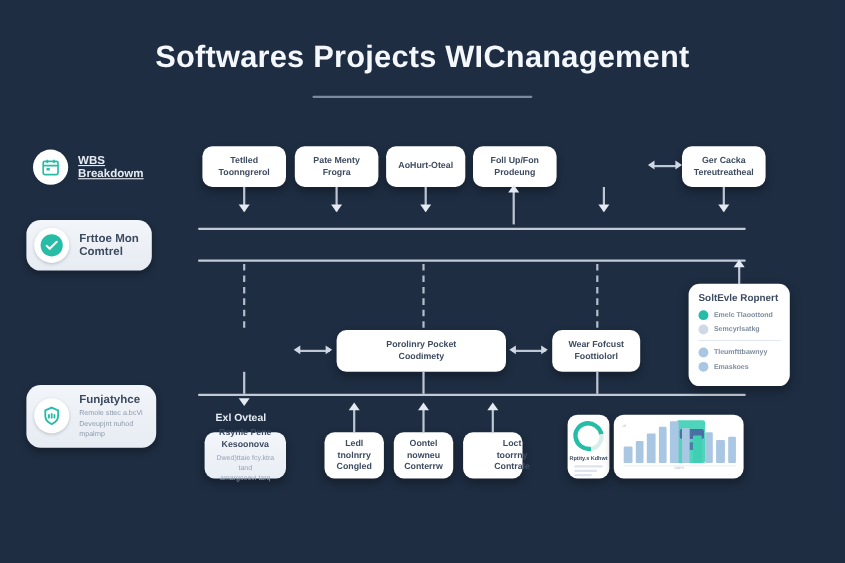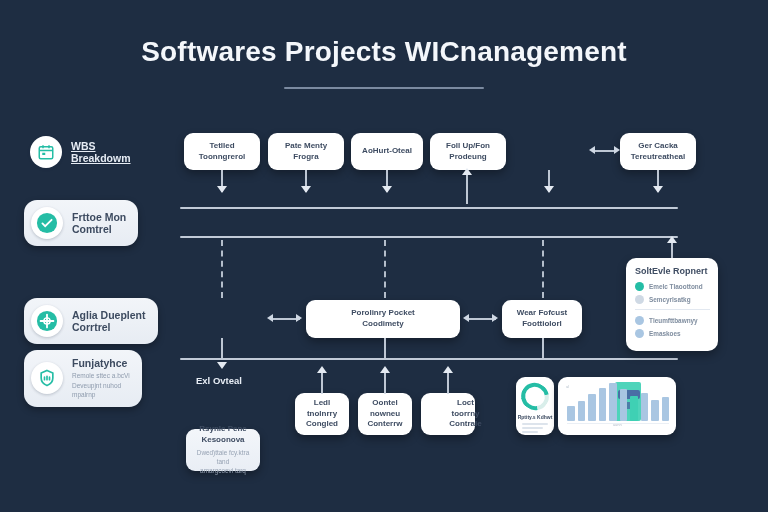--- a/index.html
+++ b/index.html
@@ -49,21 +49,21 @@
     position:absolute;
     background:#ffffff;
     border-radius:9px;
     box-shadow:0 4px 9px rgba(0,0,0,.32);
     display:flex;align-items:center;justify-content:center;
     text-align:center;
     color:#3e4c62;font-size:8px;font-weight:700;line-height:1.35;
     padding:4px 5px;box-sizing:border-box;
   }
   .node span{display:block;}
-  .node.soft{background:linear-gradient(180deg,#f3f6fa 0%,#e9eef5 100%);margin-top:36px;}
+  .node.soft{background:linear-gradient(180deg,#f3f6fa 0%,#e9eef5 100%);}
   .node.tall{flex-direction:column;justify-content:center;}
   .node .n-sub{font-size:6.4px;font-weight:400;color:#97a3b4;margin-top:2px;line-height:1.45;}
   .node .n-sub i{display:block;font-style:normal;}
 
   
   .rail{position:absolute;height:2px;background:#cfd8e4;border-radius:2px;opacity:.92;}
   .vline{position:absolute;width:2px;background:#cfd8e4;opacity:.9;}
   .vdash{position:absolute;width:0;border-left:2px dashed #cfd8e4;opacity:.85;}
   .hline{position:absolute;height:2px;background:#cfd8e4;opacity:.9;}
   .arr{position:absolute;width:0;height:0;}
@@ -156,33 +156,20 @@
           <circle cx="12" cy="12" r="11" fill="#25bda5"></circle>
       <path d="M7 12.5l3 3 7-7" stroke="#ffffff" stroke-width="2" fill="none" stroke-linecap="round"></path>
         </svg>
     </span>
     <span class="side-txt">
       <span class="side-label">Frttoe Mon</span>
       <span class="side-label">Comtrel</span>
     </span>
   </div>
 
-  <div class="side-item side-card" style="left:24px;top:298px;">
-    <span class="ic-circle">
-      <svg width="22" height="22" viewBox="0 0 24 24">
-          <circle cx="12" cy="12" r="11" fill="#25bda5"></circle>
-      <path d="M12 5v14M5 12h14" stroke="#ffffff" stroke-width="2" stroke-linecap="round"></path>
-      <circle cx="12" cy="12" r="3.4" fill="none" stroke="#ffffff" stroke-width="1.6"></circle>
-        </svg>
-    </span>
-    <span class="side-txt">
-      <span class="side-label">Aglia Dueplent</span>
-      <span class="side-label">Corrtrel</span>
-    </span>
-  </div>
 
   <div class="side-item side-card" style="left:24px;top:350px;">
     <span class="ic-circle">
       <svg width="20" height="20" viewBox="0 0 24 24" fill="none" stroke="#25bda5" stroke-width="2">
         <path d="M12 3l7 3v6c0 4.5-3 7.5-7 9-4-1.5-7-4.5-7-9V6z"></path>
         <path d="M9 11v3M12 10v4M15 11v3" stroke-linecap="round"></path>
       </svg>
     </span>
     <span class="side-txt">
       <span class="side-label">Funjatyhce</span>

